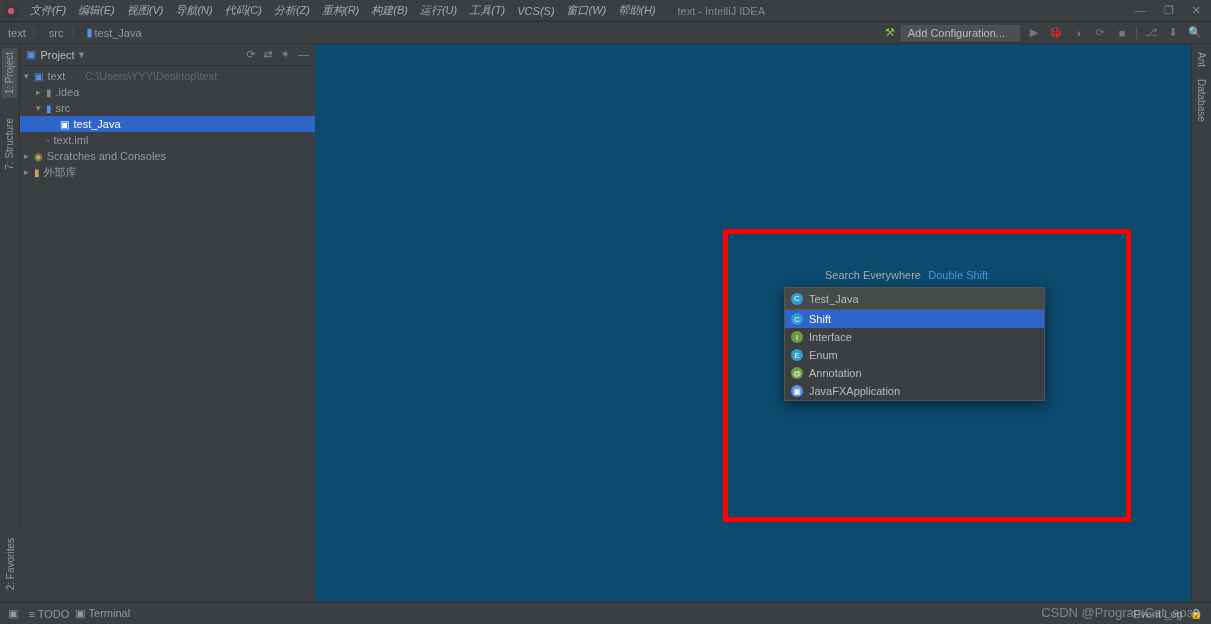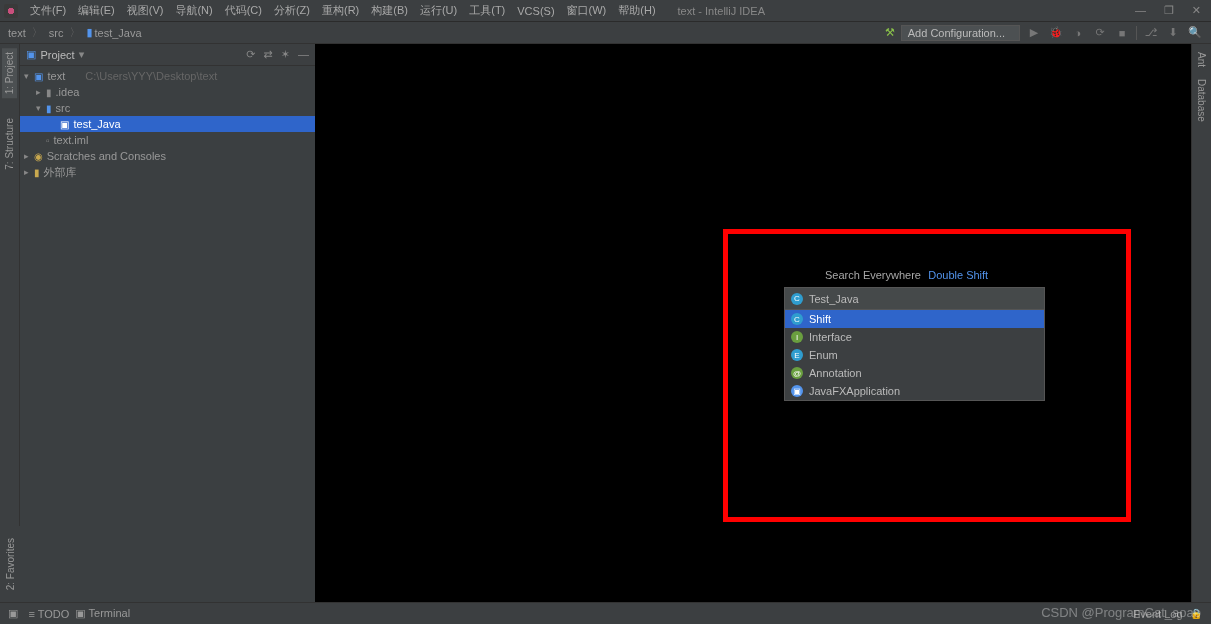--- a/index.html
+++ b/index.html
@@ -1,19 +1,19 @@
 <!DOCTYPE html>
 <html><head>
 <meta charset="utf-8">
 <style>
 * { margin: 0; padding: 0; box-sizing: border-box; font-family: "Segoe UI", Arial, sans-serif; font-size: 11px; }
 body { background: #2b2b2b; color: #bbbbbb; width: 1211px; height: 624px; overflow: hidden; position: relative; }
 .titlebar { height: 22px; background: #3c3f41; display: flex; align-items: center; padding: 0 4px; color: #999; border-bottom: 1px solid #2b2b2b; }
 .titlebar .logo { width: 14px; height: 14px; background: radial-gradient(circle,#c94f7c 30%,#3a3a3a 31%); border-radius: 2px; margin-right: 6px; }
-.titlebar .menu-item { padding: 0 6px; cursor: pointer; color: #a9a9a9; }
+.titlebar .menu-item { padding: 0 6px; cursor: pointer; color: #a9a9a9; font-style: italic; }
 .titlebar .title { margin-left: 16px; color: #888; }
 .titlebar .winctrl { margin-left: auto; display: flex; gap: 18px; padding-right: 6px; color: #888; }
 .navrow { height: 22px; background: #3c3f41; display: flex; align-items: center; padding: 0 8px; color: #999; border-bottom: 1px solid #323232; }
 .navrow .crumb { margin-right: 6px; }
 .navrow .sep { margin-right: 6px; color: #666; }
 .navrow .folder-ic { color: #5394ec; margin-right: 2px; }
 .navrow .right { margin-left: auto; display: flex; align-items: center; gap: 6px; }
 .navrow .hammer { color: #8bc34a; }
 .navrow .ddl { background: #4c5052; border: 1px solid #555; padding: 1px 14px 1px 6px; color: #bbb; position: relative; }
 .navrow .icbtn { width: 16px; height: 16px; color: #777; display:flex; align-items:center; justify-content:center; }
@@ -29,21 +29,21 @@
 .sidebar-head .chev { color:#888; margin-left:4px; }
 .sidebar-head .tools { margin-left:auto; display:flex; gap:8px; color:#888; }
 .tree { flex:1; background:#3b3f41; color:#999; padding-top:2px; overflow:hidden; }
 .tree-row { display:flex; align-items:center; height:16px; padding-left:4px; cursor:pointer; }
 .tree-row.selected { background:#2f65ca; color:#fff; }
 .tree-row .arrow { width:10px; color:#888; font-size:9px; }
 .tree-row .fic { margin-right:4px; font-size:10px; }
 .tree-row .dim { color:#666; margin-left:20px; }
 .indent1 { padding-left: 16px; }
 .indent2 { padding-left: 30px; }
-.editor { flex:1; background:#000000; position:relative;padding-left:40px; }
+.editor { flex:1; background:#0c4a6e; position:relative;padding-left:40px; }
 .rightgutter { width: 20px; background: #3c3f41; border-left:1px solid #323232; display:flex; flex-direction:column; align-items:center; padding-top:8px; gap:12px; }
 .rightgutter .tab-vert2 { writing-mode: vertical-rl; color:#999; font-size:10px; cursor:pointer; }
 .redbox { position:absolute; left:408px; top:185px; width:408px; height:293px; border:5px solid #ff0000; pointer-events:none; }
 .se-hint { position:absolute; left:510px; top:223px; color:#a9a9a9; font-size:13px; }
 .se-hint .short { color:#5394ec; }
 .popup { position:absolute; left:469px; top:243px; width:261px; background:#3c3f41; border:1px solid #555; box-shadow:0 4px 12px rgba(0,0,0,.5); }
 .popup-title { height:18px; background:#4c5052; color:#bbb; text-align:center; line-height:18px; font-size:11px; border-bottom:1px solid #555; }
 .popup-input { height:22px; background:#45494a; display:flex; align-items:center; padding:0 6px; border-bottom:1px solid #555; }
 .popup-input .ic { width:12px; height:12px; border-radius:50%; background:#2f9dcf; margin-right:6px; display:flex; align-items:center; justify-content:center; color:#fff; font-size:8px; }
 .popup-input .txt { color:#bbb; }

